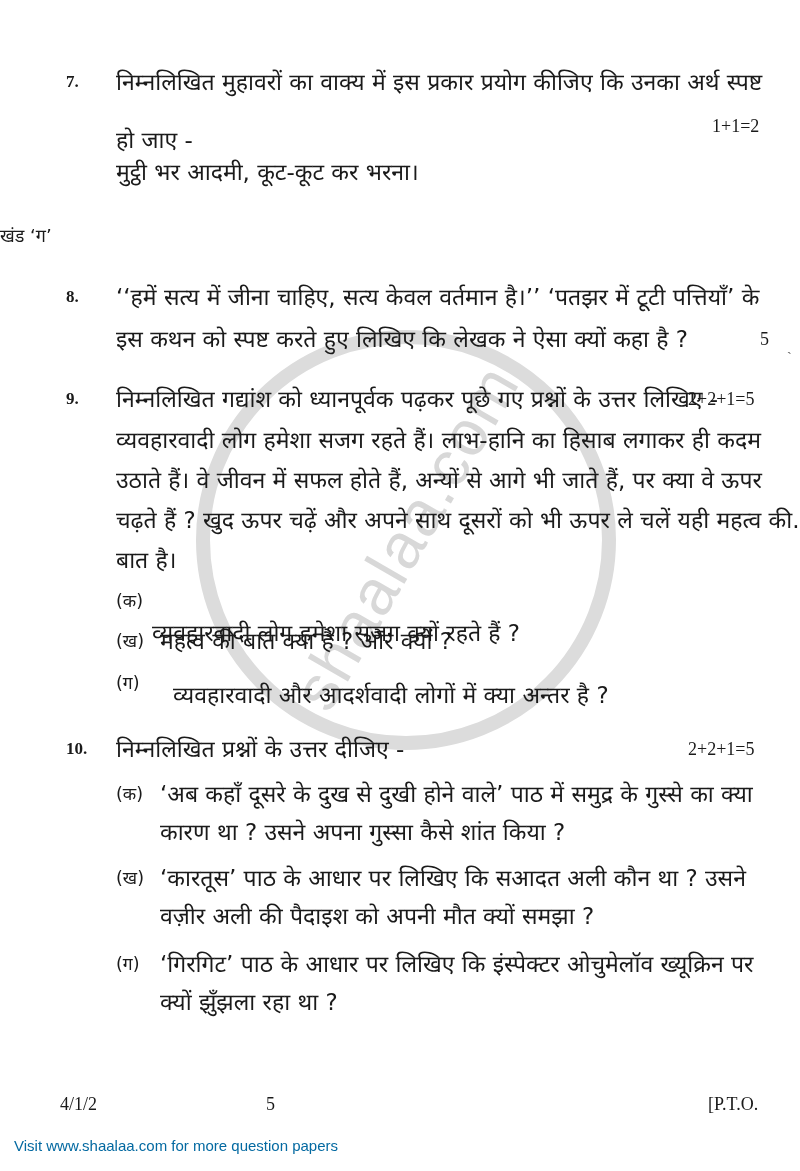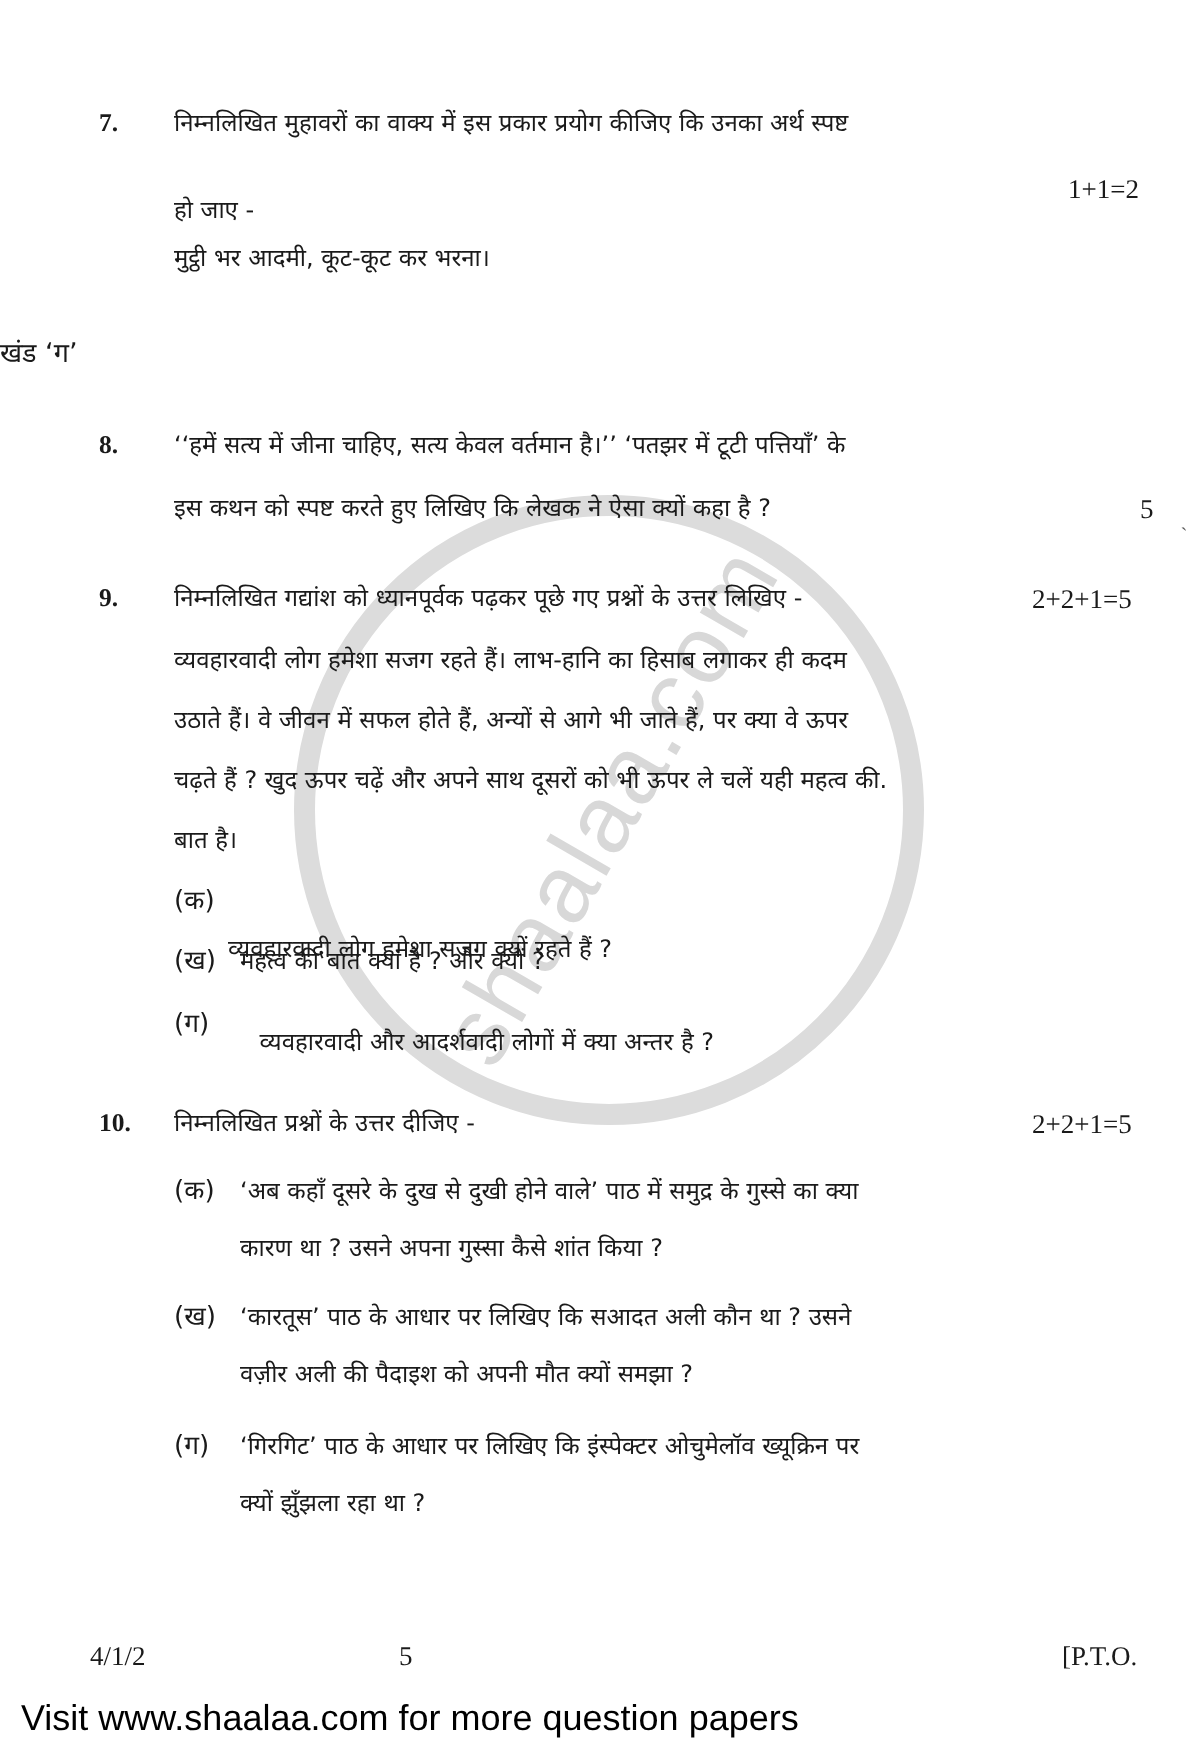--- a/index.html
+++ b/index.html
@@ -22,21 +22,21 @@
       transform: rotate(-60deg); transform-origin: center center;
       font-family: "Liberation Sans", "DejaVu Sans", sans-serif;
       font-size: 64px; color: #d8d8d8; letter-spacing: 2px; text-align: center;
       pointer-events: none; z-index: 0;
     }
 
     .content { position: absolute; left: 0; top: 0; width: 800px; z-index: 1; }
 
     .line {
       position: absolute; white-space: nowrap;
-      font-size: 16px; line-height: 24px;
+      font-size: 23px; line-height: 24px;
       font-family: "DejaVu Sans", "Liberation Sans", sans-serif;
     }
     .qnum {
       position: absolute; font-weight: bold; font-size: 17px; line-height: 24px;
       font-family: "Liberation Serif", "DejaVu Serif", serif;
     }
     .marks {
       position: absolute; font-size: 18px; line-height: 24px; white-space: nowrap;
       font-family: "Liberation Serif", "DejaVu Serif", serif;
     }
@@ -49,21 +49,21 @@
       font-size: 18px; line-height: 24px;
       font-family: "DejaVu Sans", "Liberation Sans", sans-serif;
     }
     .footer-item {
       position: absolute; font-size: 18px; line-height: 24px;
       font-family: "Liberation Serif", "DejaVu Serif", serif;
     }
     .visit {
       position: absolute; left: 14px; top: 1134px;
       font-family: "Liberation Sans", "DejaVu Sans", sans-serif;
-      font-size: 24px; line-height: 24px; color: #000000;
+      font-size: 15px; line-height: 24px; color: #0369a1;
     }
     .stray-mark { position: absolute; font-size: 14px; color: #555; }
   </style>
 </head>
 <body>
 
 <div class="page">
 
   <div class="watermark-circle"></div>
   <div class="watermark-text">shaalaa.com</div>

